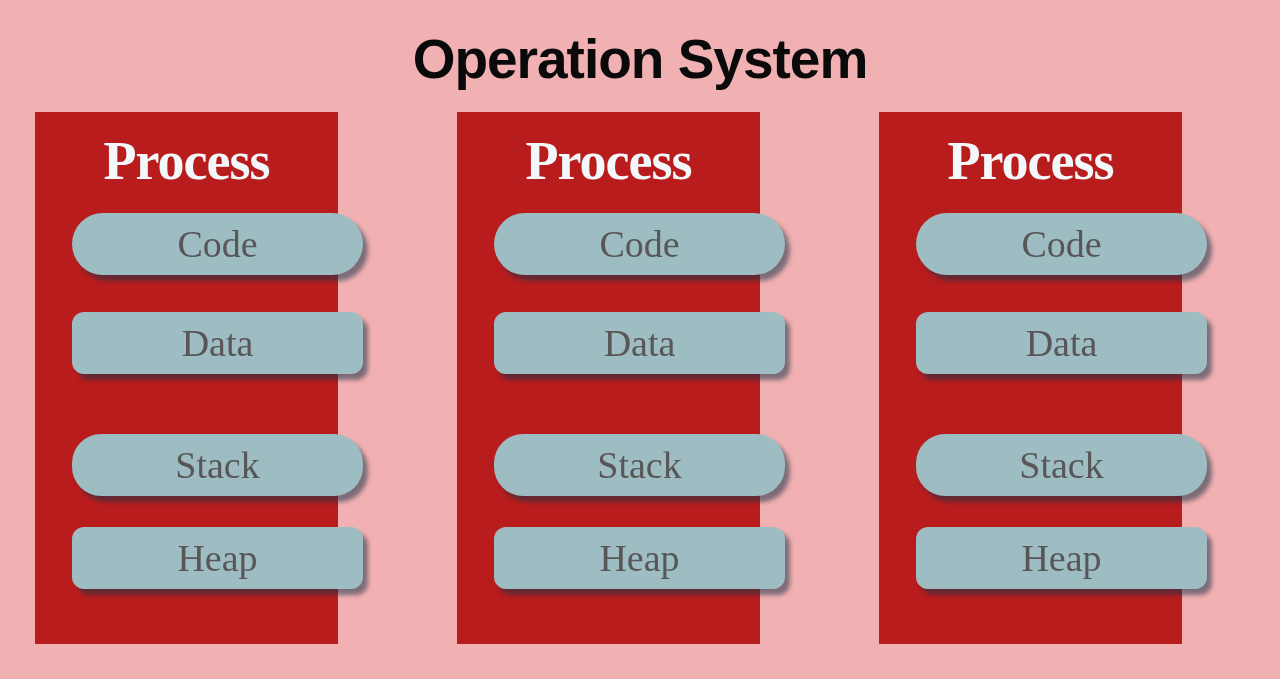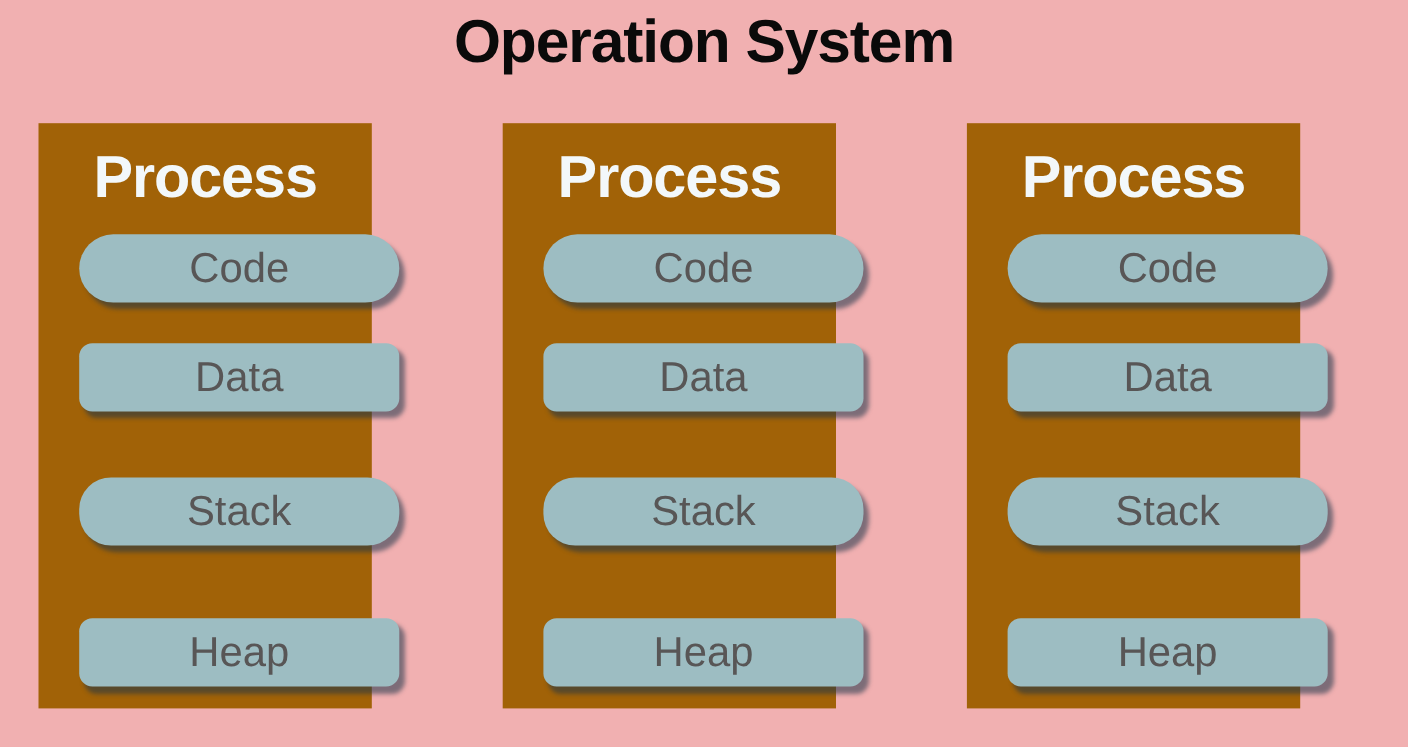--- a/index.html
+++ b/index.html
@@ -14,34 +14,35 @@
     overflow: hidden;
   }
   .canvas {
     position: relative;
     width: 1280px;
     height: 679px;
     background: #f1b0b1;
   }
   .title {
     margin: 0;
-    padding-top: 7px;
+    padding-top: 29px;
     text-align: center;
     font-size: 55px;
     font-weight: 700;
     color: #0a0a0a;
     letter-spacing: -1px;
     line-height: 1.1;
   }
   .card {
     position: absolute;
     top: 112px;
     width: 303px;
     height: 532px;
-    background: #a16207;
+    background: #b91c1c;
+    font-family: Liberation Serif, serif;
   }
   .card.pos-0 { left: 35px; }
   .card.pos-1 { left: 457px; }
   .card.pos-2 { left: 879px; }
   .card-title {
     position: absolute;
     top: 0;
     left: 0;
     width: 100%;
     height: 96px;
@@ -62,21 +63,21 @@
     box-shadow: 5px 6px 4px rgba(30, 52, 72, 0.55);
     display: flex;
     align-items: center;
     justify-content: center;
     font-size: 38px;
     color: #585656;
   }
   .seg-0 { top: 101px; border-radius: 31px; }
   .seg-1 { top: 200px; }
   .seg-2 { top: 322px; border-radius: 29px; }
-  .seg-3 { top: 450px; }
+  .seg-3 { top: 415px; }
 </style>
 </head>
 <body>
 
 <div class="canvas">
 
   <h1 class="title">Operation System</h1>
 
   <div class="card pos-0">
     <div class="card-title">Process</div>

